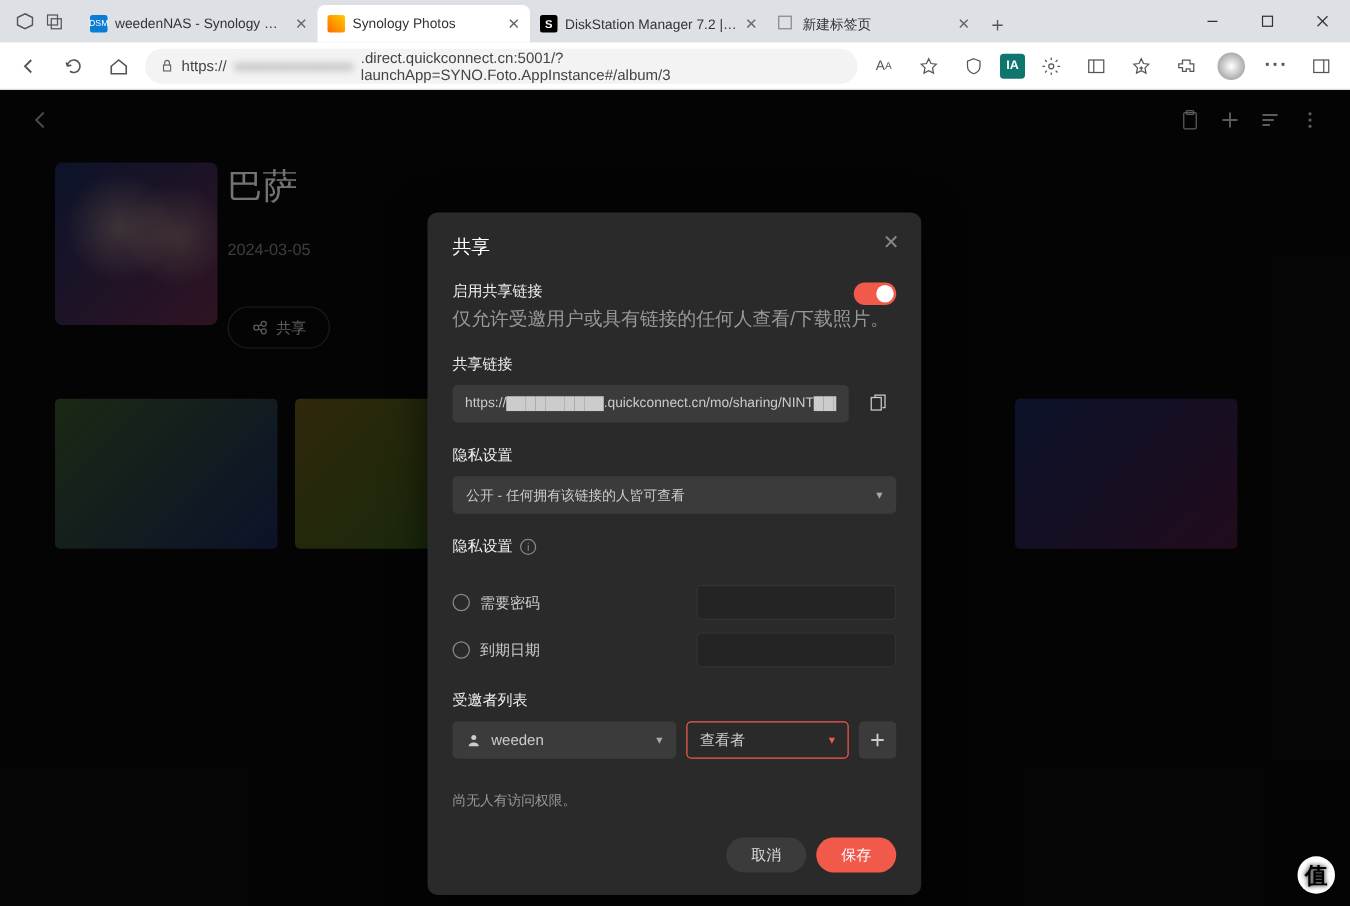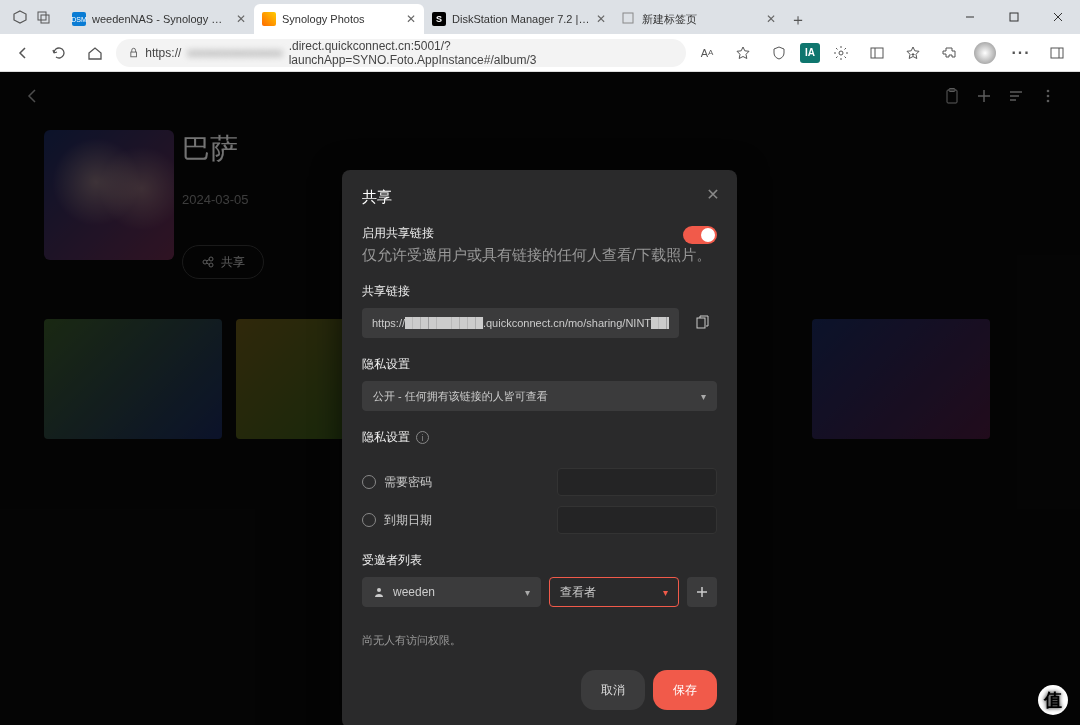--- a/index.html
+++ b/index.html
@@ -63,21 +63,21 @@
   .radiogrp { margin-top:22px; }
   .radio-row { display:flex; align-items:center; gap:8px; margin-top:10px; font-size:12px; color:#ccc;}
   .radio { width:14px;height:14px;border:1.5px solid #888;border-radius:50%; cursor:pointer;}
   .radio-row .pwfield{ margin-left:auto; width:160px;height:28px;background:#242425;border:1px solid #333;border-radius:4px;}
   .invitee-row { display:flex; gap:8px; margin-top:8px; }
   .user-sel { flex:1; height:30px; background:#3b3b3c; border:1px solid #3b3b3c; border-radius:4px; padding:0 10px; font-size:12px; color:#ccc; display:flex;align-items:center;gap:8px;cursor:pointer;}
   .role-sel { width:130px; height:30px; background:#2a2a2b; border:1px solid #f15a4a; border-radius:4px; padding:0 10px; font-size:12px; color:#ccc; display:flex;align-items:center;justify-content:space-between;cursor:pointer;}
   .addbtn { width:30px;height:30px;background:#3b3b3c;border:none;border-radius:4px;color:#ccc;cursor:pointer;display:flex;align-items:center;justify-content:center;}
   .noaccess { font-size:11px; color:#999; margin-top:26px;}
   .mfooter { display:flex; justify-content:flex-end; gap:8px; margin-top:22px;}
-  .btn { height:40px; padding:0 20px; border-radius:14px; border:none; font-size:12px; cursor:pointer;}
+  .btn { height:28px; padding:0 20px; border-radius:14px; border:none; font-size:12px; cursor:pointer;}
   .btn.cancel { background:#3b3b3c; color:#ddd;}
   .btn.save { background:#f15a4a; color:#fff;}
 
   .info-circ{width:13px;height:13px;border:1px solid #888;border-radius:50%;display:inline-flex;align-items:center;justify-content:center;font-size:9px;color:#888;}
   .chev{font-size:10px;color:#aaa;}
 
   
   .watermark { position:absolute; right:12px; bottom:10px; display:flex; align-items:center; gap:8px; color:#fff; font-weight:700; font-style:italic; font-size:22px; text-shadow:0 0 4px #000;}
   .watermark .circ{width:30px;height:30px;border-radius:50%;background:#fff;color:#000;display:flex;align-items:center;justify-content:center;font-size:18px;font-style:normal;font-weight:900;}
   svg{display:block;}

